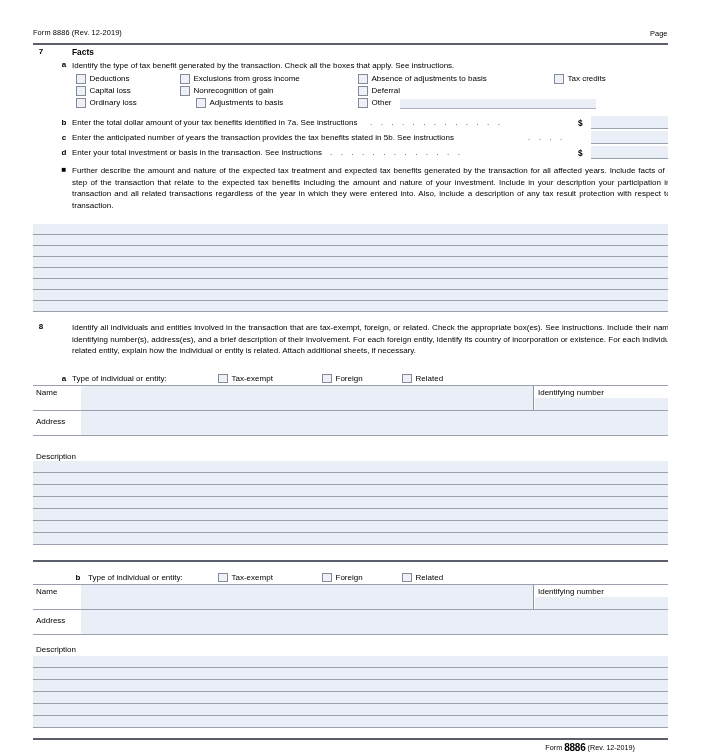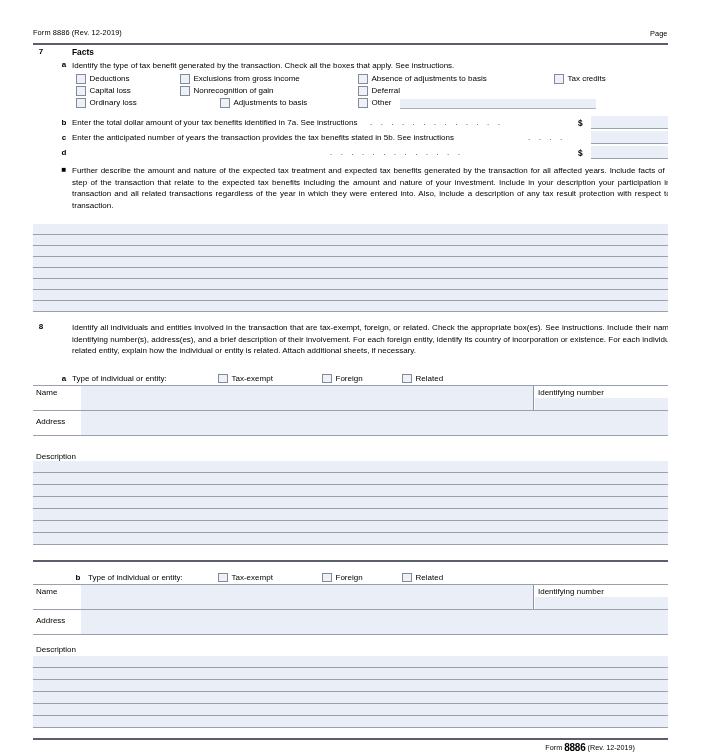--- a/index.html
+++ b/index.html
@@ -211,21 +211,21 @@
   </div>
 
   <div class="cbrow" style="left:180px; top:74px;">
     <span class="cbox"></span>
     <span class="cblabel">Exclusions from gross income</span>
   </div>
   <div class="cbrow" style="left:180px; top:86px;">
     <span class="cbox"></span>
     <span class="cblabel">Nonrecognition of gain</span>
   </div>
-  <div class="cbrow" style="left:188px; top:98px;padding-left:32px;">
+  <div class="cbrow" style="left:164px; top:98px;padding-left:32px;">
     <span class="cbox"></span>
     <span class="cblabel">Adjustments to basis</span>
   </div>
 
   <div class="cbrow" style="left:358px; top:74px;">
     <span class="cbox"></span>
     <span class="cblabel">Absence of adjustments to basis</span>
   </div>
   <div class="cbrow" style="left:358px; top:86px;">
     <span class="cbox"></span>
@@ -247,20 +247,21 @@
   <div class="leader" style="left:370px; top:118px; width:200px;">. . . . . . . . . . . . .</div>
   <div class="dollar" style="left:578px; top:118px;">$</div>
   <div class="fieldbox" style="left:591px; top:116px; width:96px; height:12px;"></div>
 
   <div class="lett" style="left:58px; top:133px;">c</div>
   <div class="linetext" style="left:72px; top:133px;">Enter the anticipated number of years the transaction provides the tax benefits stated in 5b. See instructions</div>
   <div class="leader" style="left:528px; top:133px; width:42px;">. . . . . . . . . . . . .</div>
   <div class="fieldbox" style="left:591px; top:131px; width:96px; height:12px;"></div>
 
   <div class="lett" style="left:58px; top:148px;">d</div>
+  <div class="linetext" style="left:72px; top:148px;">Enter your total investment or basis in the transaction. See instructions</div>
   <div class="leader" style="left:330px; top:148px; width:240px;">. . . . . . . . . . . . .</div>
   <div class="dollar" style="left:578px; top:148px;">$</div>
   <div class="fieldbox" style="left:591px; top:146px; width:96px; height:12px;"></div>
 
   <div class="lett" style="left:58px; top:165px;">■</div>
   <div class="bodytext" style="left:72px; top:165px; width:613px;">Further describe the amount and nature of the expected tax treatment and expected tax benefits generated by the transaction for all affected years. Include facts of each step of the transaction that relate to the expected tax benefits including the amount and nature of your investment. Include in your description your participation in the transaction and all related transactions regardless of the year in which they were entered into. Also, include a description of any tax result protection with respect to the transaction.</div>
 
   <div class="ruleblock" style="left:33px; top:224px; width:654px; height:88px;">
     <div class="rl" style="top:0px;   height:10px;"></div>
     <div class="rl" style="top:11px;  height:10px;"></div>

